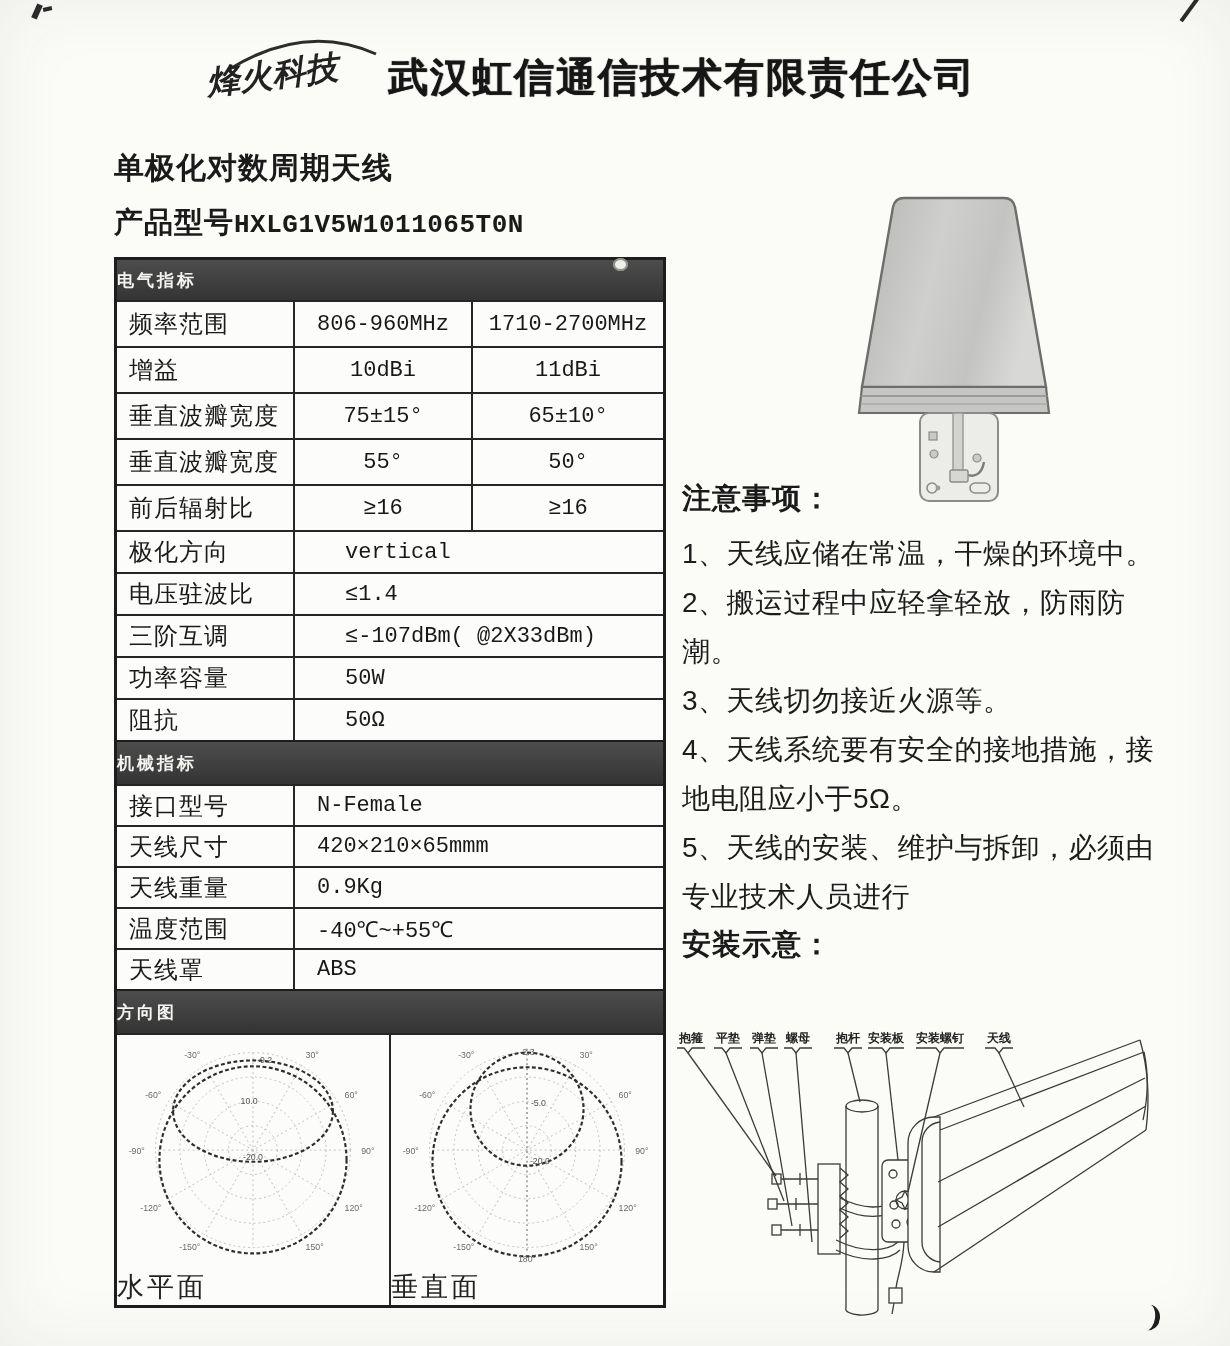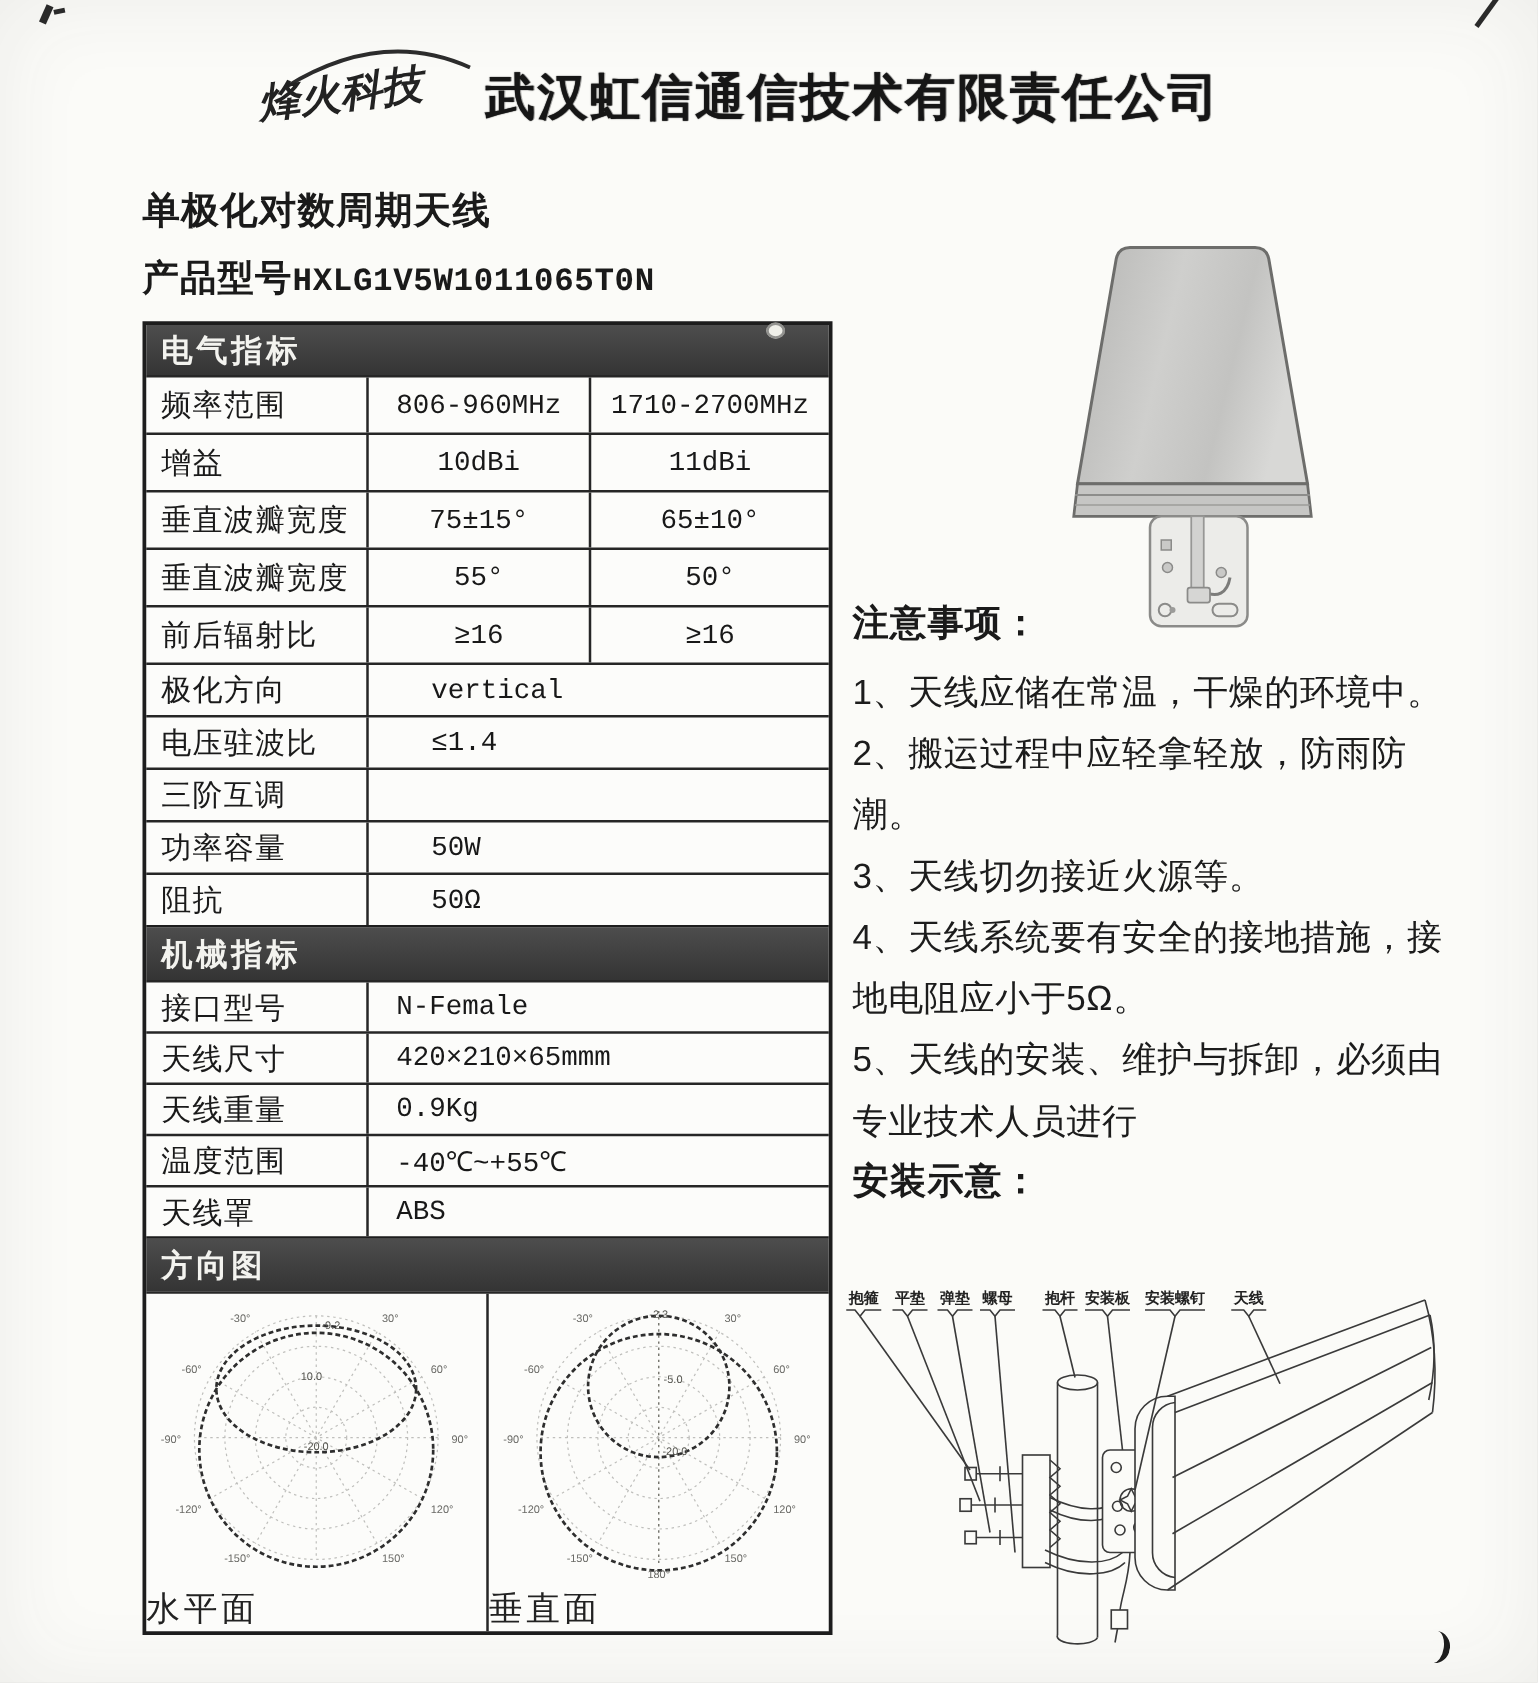--- a/index.html
+++ b/index.html
@@ -24,22 +24,22 @@
     letter-spacing:2px;color:#161616;text-shadow:0 0 1px #161616,1px 0 0 #30303055;}
   
   .product-title{position:absolute;left:114px;top:148px;font-size:30px;font-weight:bold;letter-spacing:1px;}
   .model-line{position:absolute;left:114px;top:203px;display:flex;align-items:baseline;}
   .model-label{font-size:29px;font-weight:bold;letter-spacing:1px;}
   .model-number{font-family:"Liberation Mono",monospace;font-size:26px;font-weight:700;letter-spacing:0.5px;}
   
   .spec-table{position:absolute;left:114px;top:257px;width:552px;box-sizing:border-box;
     border:3px solid #1d1d1d;background:#fcfcfa;}
   .band{height:40px;background:linear-gradient(#4d4d4d,#343434);color:#f3f3ef;
-    font-size:25px;font-weight:bold;letter-spacing:3px;display:flex;align-items:center;
-    padding-left:12px;}
+    font-size:17px;font-weight:bold;letter-spacing:3px;display:flex;align-items:center;
+    }
   .band.mid{border-top:2px solid #1d1d1d;height:42px;}
   .row{display:flex;border-top:2px solid #262626;}
   .r-e{height:44px;}  .r-s{height:40px;}  .r-m{height:39px;}
   .c{display:flex;align-items:center;box-sizing:border-box;}
   .c.lab{width:178px;padding-left:12px;border-right:2px solid #262626;font-size:24px;letter-spacing:1px;}
   .c.v1{width:178px;justify-content:center;border-right:2px solid #262626;}
   .c.v2{flex:1;justify-content:center;}
   .c.sv{flex:1;padding-left:50px;}
   .c.mv{flex:1;padding-left:22px;}
   .mono{font-family:"Liberation Mono",monospace;font-size:22px;font-weight:500;color:#181818;}
@@ -119,20 +119,21 @@
     <div class="row r-s">
       <div class="c lab">极化方向</div>
       <div class="c sv mono">vertical</div>
     </div>
     <div class="row r-s">
       <div class="c lab">电压驻波比</div>
       <div class="c sv mono">≤1.4</div>
     </div>
     <div class="row r-s">
       <div class="c lab">三阶互调</div>
+      <div class="c sv mono">≤-107dBm( @2X33dBm)</div>
     </div>
     <div class="row r-s">
       <div class="c lab">功率容量</div>
       <div class="c sv mono">50W</div>
     </div>
     <div class="row r-s">
       <div class="c lab">阻抗</div>
       <div class="c sv mono">50Ω</div>
     </div>
 

